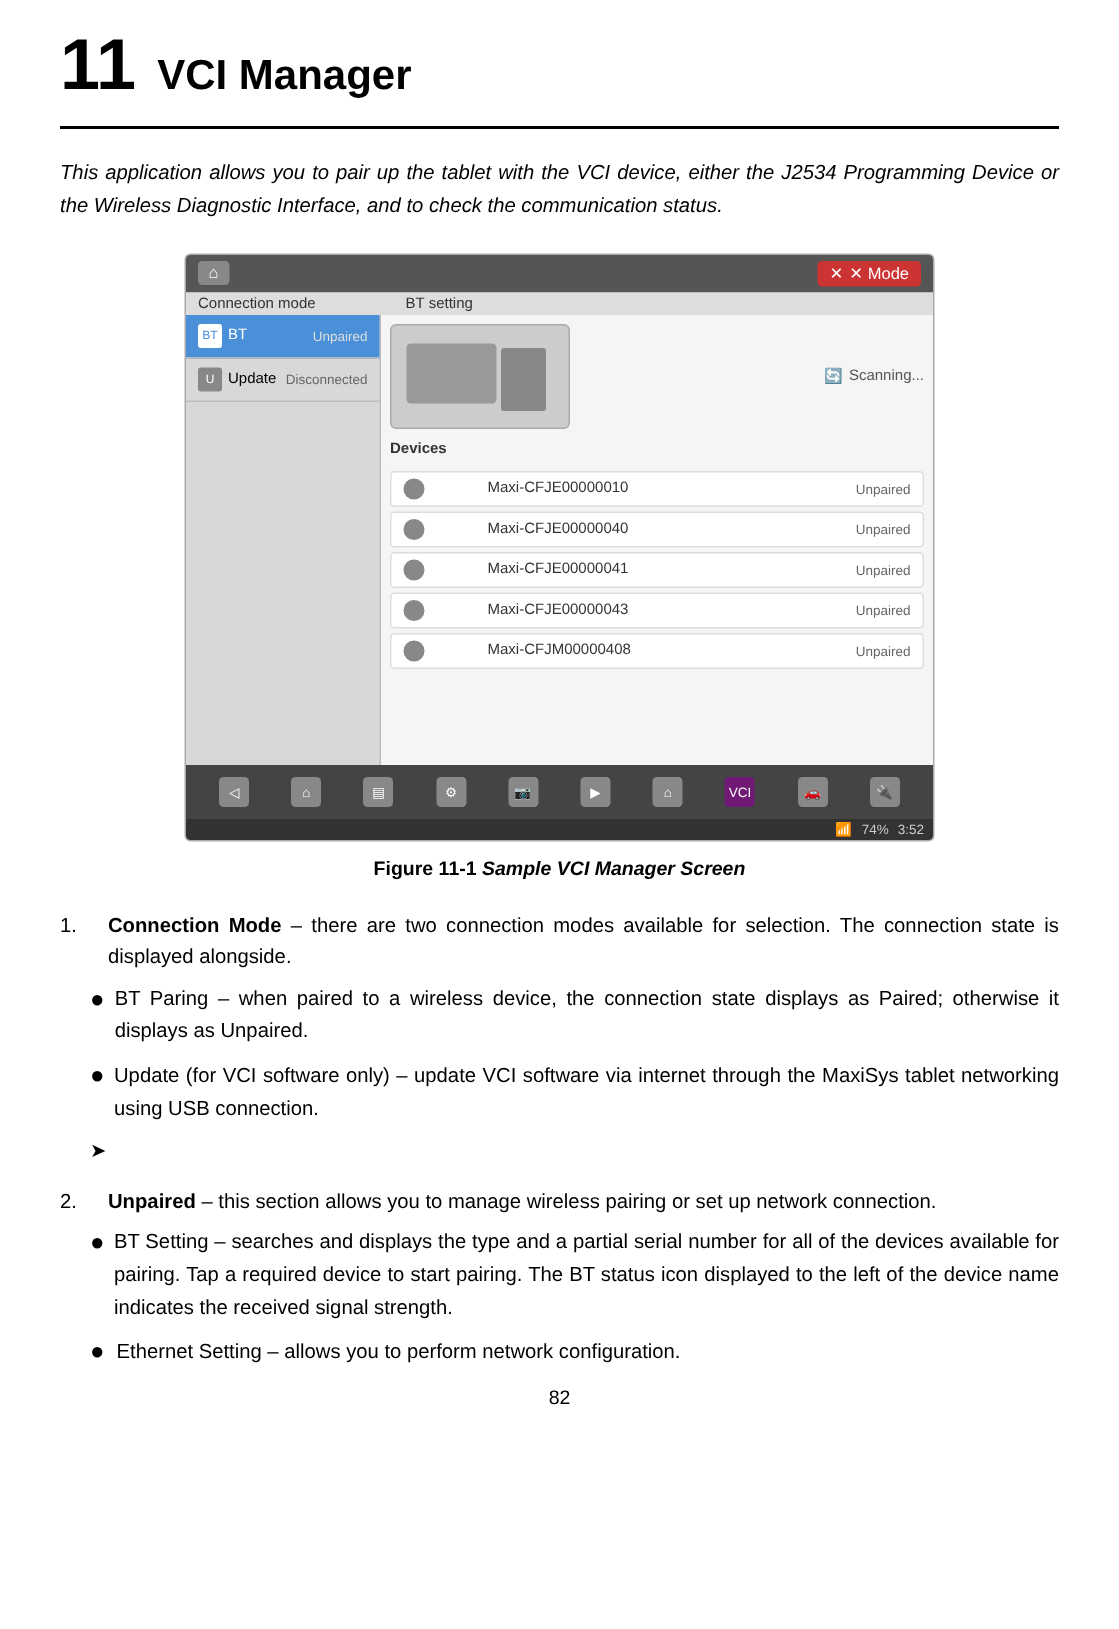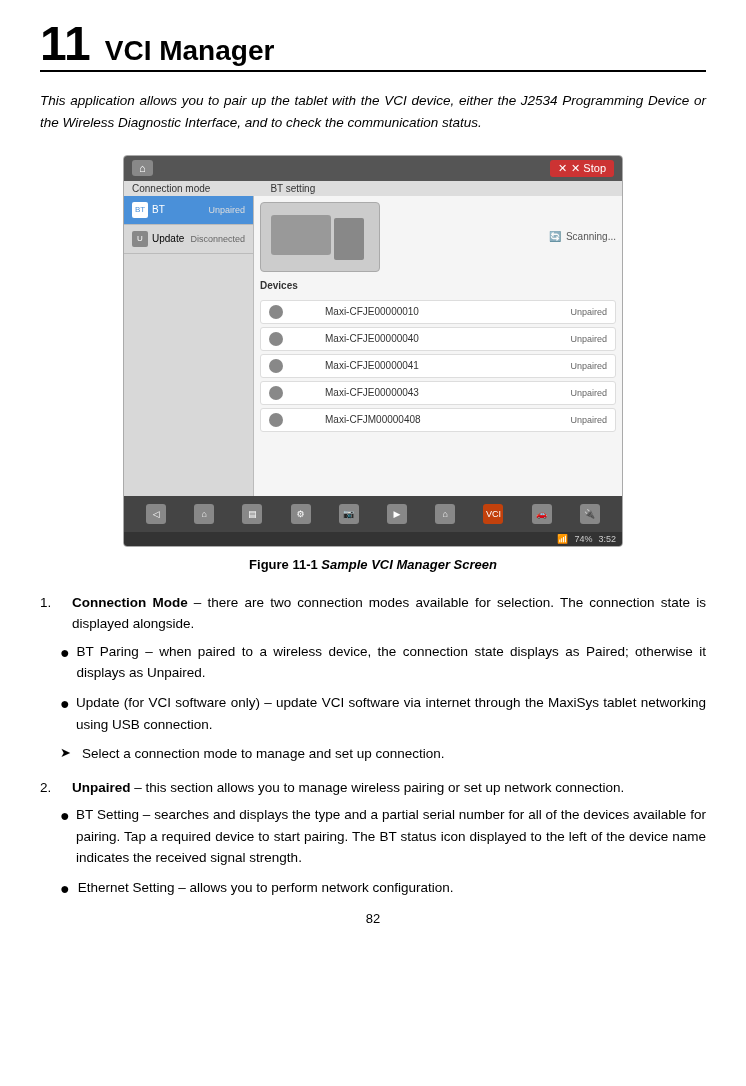--- a/index.html
+++ b/index.html
@@ -11,21 +11,21 @@
       font-size: 14px;
       color: #000;
       padding: 20px 40px 40px 40px;
     }
 
     .chapter-header {
       display: flex;
       align-items: baseline;
       margin-bottom: 18px;
       border-bottom: 2px solid #000;
-      padding-bottom: 2px;
+      padding-bottom: 16px;
     }
     .chapter-number {
       font-size: 48px;
       font-weight: bold;
       line-height: 1;
       margin-right: 14px;
     }
     .chapter-title {
       font-size: 28px;
       font-weight: bold;
@@ -347,21 +347,21 @@
 
 <p class="intro-text">This application allows you to pair up the tablet with the VCI device, either the J2534 Programming Device or the Wireless Diagnostic Interface, and to check the communication status.</p>
 
 <div class="screenshot-container">
   <div class="screenshot">
 
     <div class="sc-top-bar">
       <span class="sc-home-btn">⌂</span>
       <span class="sc-stop-btn">
         <span>✕</span>
-        <span>✕ Stop</span>
+        <span>✕ Mode</span>
       </span>
     </div>
 
     <div class="sc-mode-bar">
       <span>Connection mode</span>
       <span>BT setting</span>
     </div>
 
     <div class="sc-body">
 
@@ -428,21 +428,21 @@
     </div>
 
     <div class="sc-bottom-nav">
       <span class="sc-nav-icon">◁</span>
       <span class="sc-nav-icon">⌂</span>
       <span class="sc-nav-icon">▤</span>
       <span class="sc-nav-icon">⚙</span>
       <span class="sc-nav-icon">📷</span>
       <span class="sc-nav-icon">▶</span>
       <span class="sc-nav-icon">⌂</span>
-      <span class="sc-nav-icon" style="background:#c2410c;">VCI</span>
+      <span class="sc-nav-icon" style="background:#701a75;">VCI</span>
       <span class="sc-nav-icon">🚗</span>
       <span class="sc-nav-icon">🔌</span>
     </div>
 
     <div class="sc-status-bar">
       <span>📶</span>
       <span>74%</span>
       <span>3:52</span>
     </div>
   </div>
@@ -470,21 +470,20 @@
         <span class="bullet-dot">●</span>
         <span>BT Paring – when paired to a wireless device, the connection state displays as Paired; otherwise it displays as Unpaired.</span>
       </li>
       <li class="bullet-item">
         <span class="bullet-dot">●</span>
         <span>Update (for VCI software only) – update VCI software via internet through the MaxiSys tablet networking using USB connection.</span>
       </li>
     </ul>
     <div class="arrow-item">
       <span class="arrow-sym">➤</span>
-      <span>Select a connection mode to manage and set up connection.</span>
     </div>
   </div>
 
   <div class="section-item">
     <div class="section-item-num">
       <span class="section-num">2.</span>
       <span>
         <span class="section-term">Unpaired</span>
         <span> – </span>
         <span>this section allows you to manage wireless pairing or set up network connection.</span>

